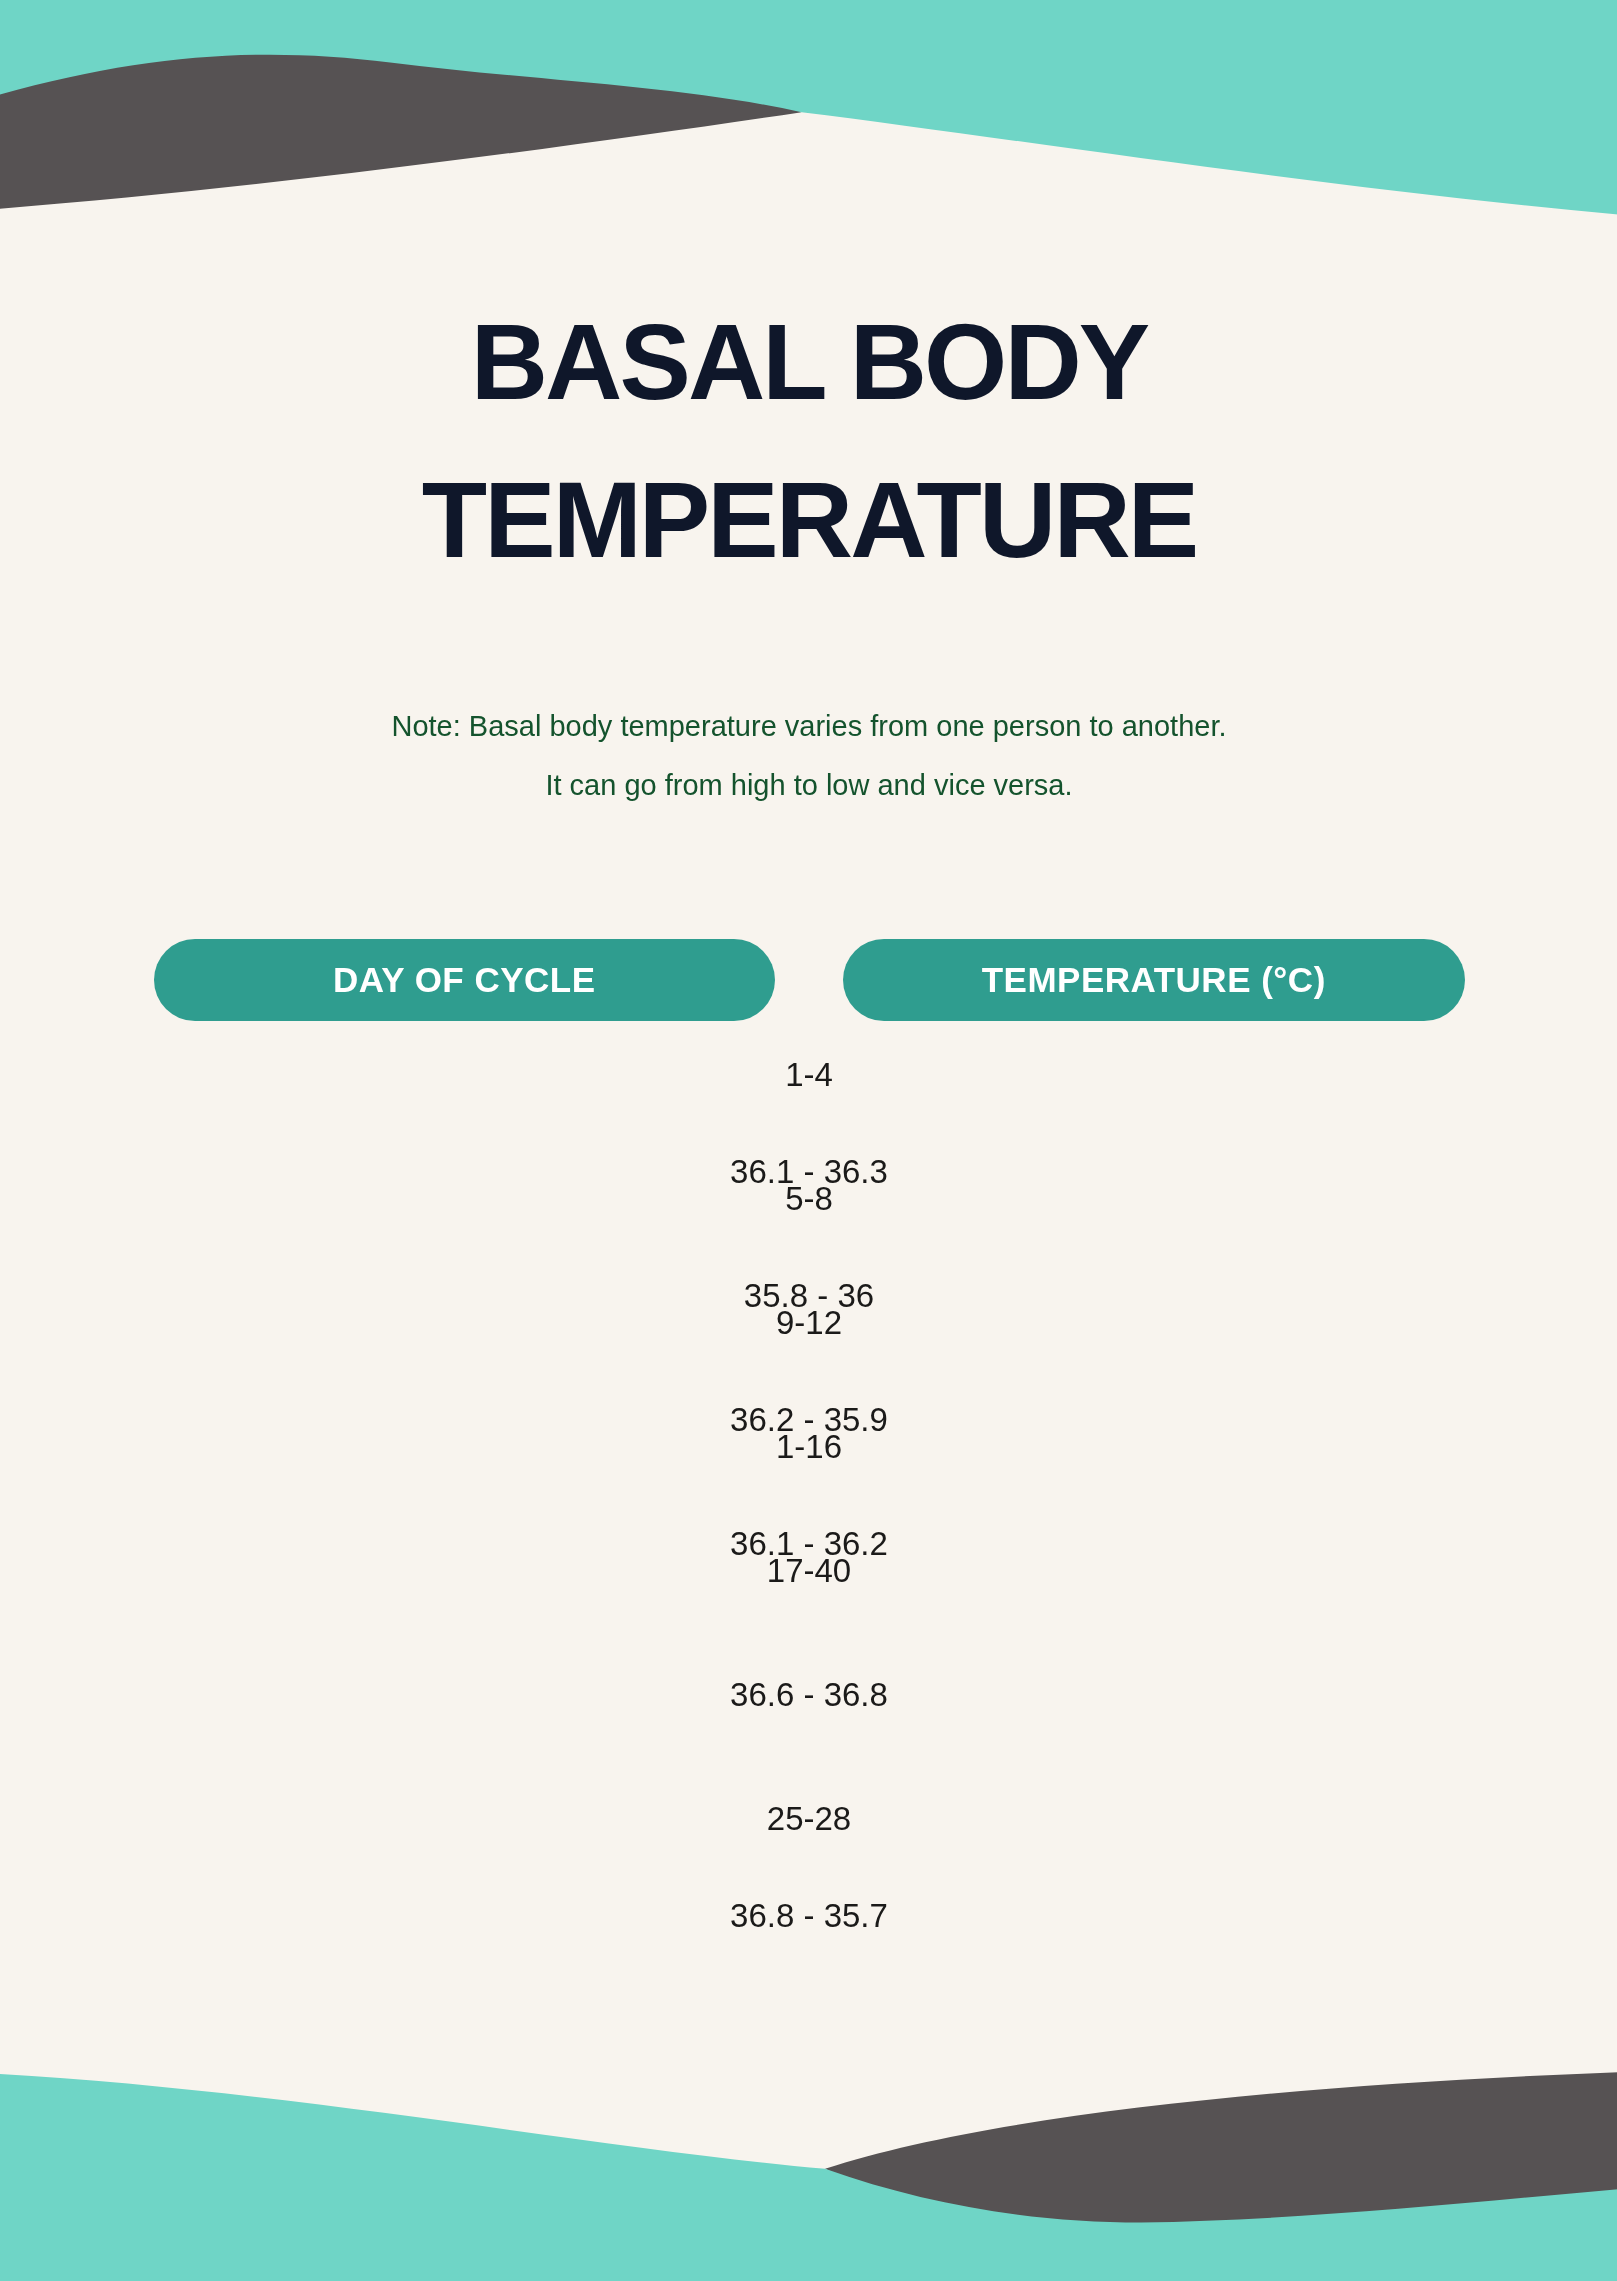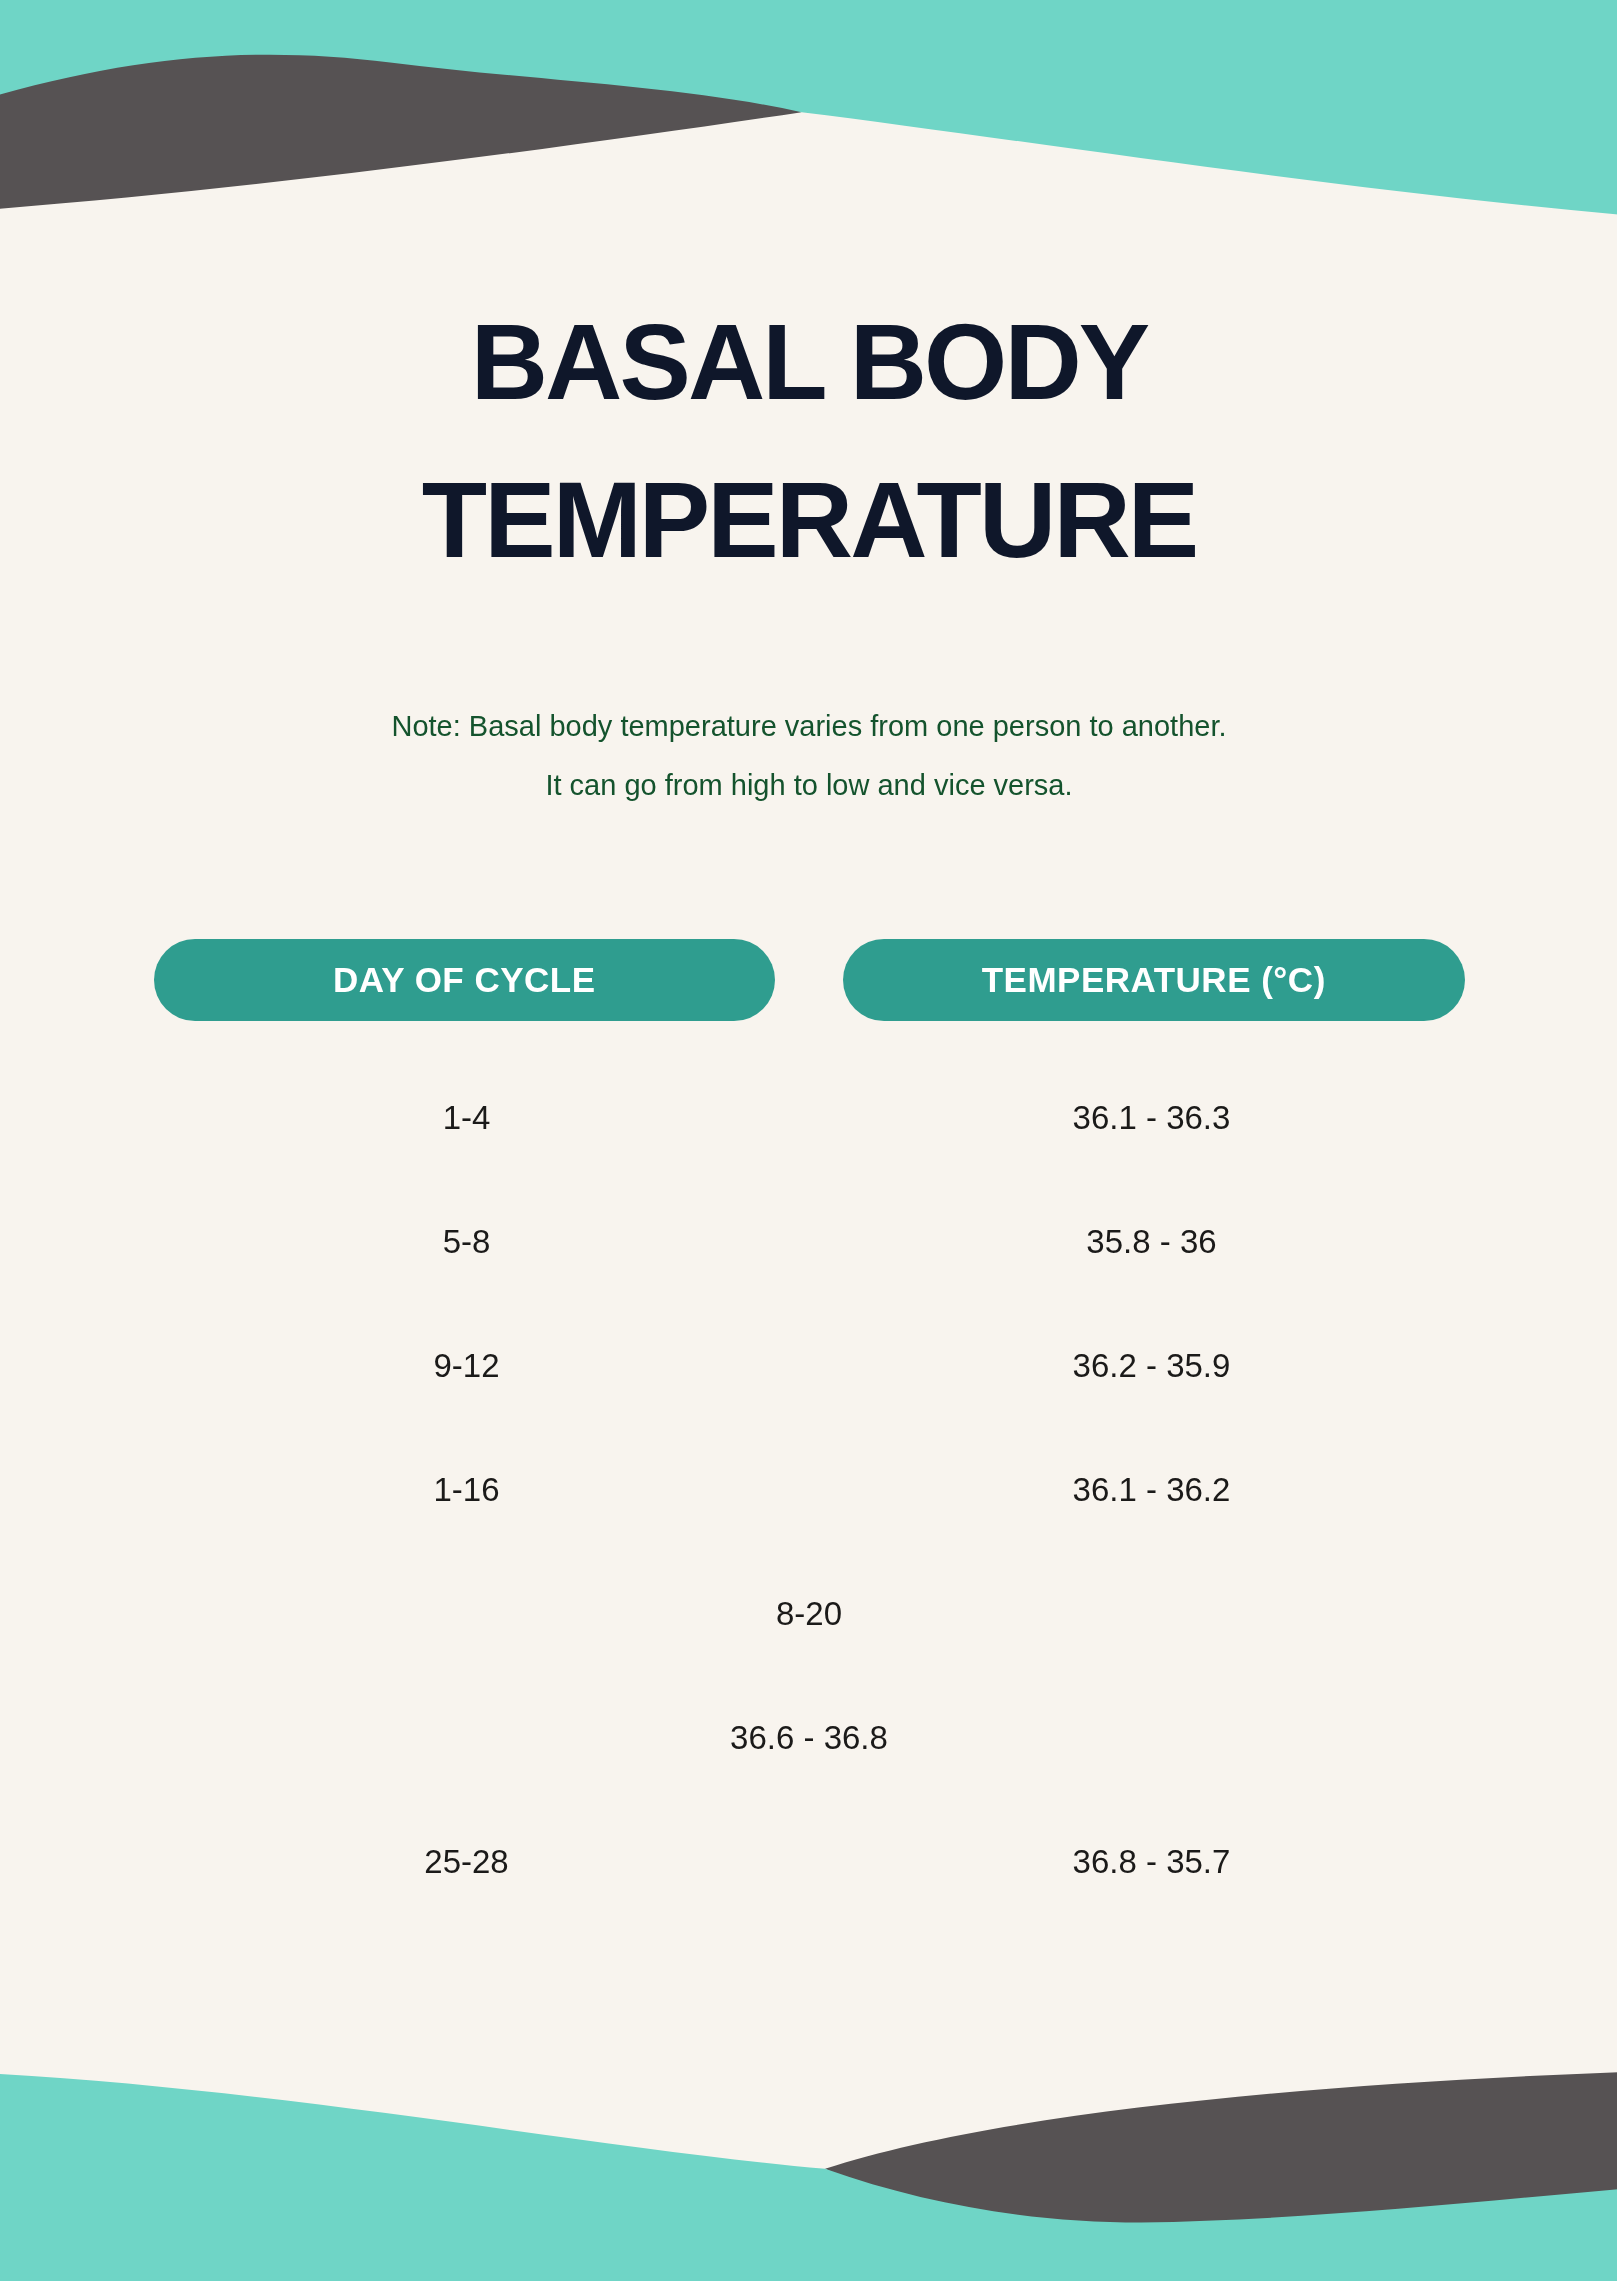--- a/index.html
+++ b/index.html
@@ -60,20 +60,21 @@
     letter-spacing: 0.5px;
   }
   .body-rows {
     margin-top: 35px;
   }
   .row {
     display: flex;
     gap: 59px;
     height: 124px;
     align-items: center;
+    flex-direction: column;
   }
   .cell {
     flex: 1;
     text-align: center;
     font-size: 33px;
     color: #1B1A19;
   }
 </style>
 </head>
 <body>
@@ -125,21 +126,21 @@
       </div>
       <div class="row">
         <div class="cell">9-12</div>
         <div class="cell">36.2 - 35.9</div>
       </div>
       <div class="row">
         <div class="cell">1-16</div>
         <div class="cell">36.1 - 36.2</div>
       </div>
       <div class="row">
-        <div class="cell">8-20</div>
+        <div class="cell">17-40</div>
       </div>
       <div class="row">
         <div class="cell">36.6 - 36.8</div>
       </div>
       <div class="row">
         <div class="cell">25-28</div>
         <div class="cell">36.8 - 35.7</div>
       </div>
     </div>
 

